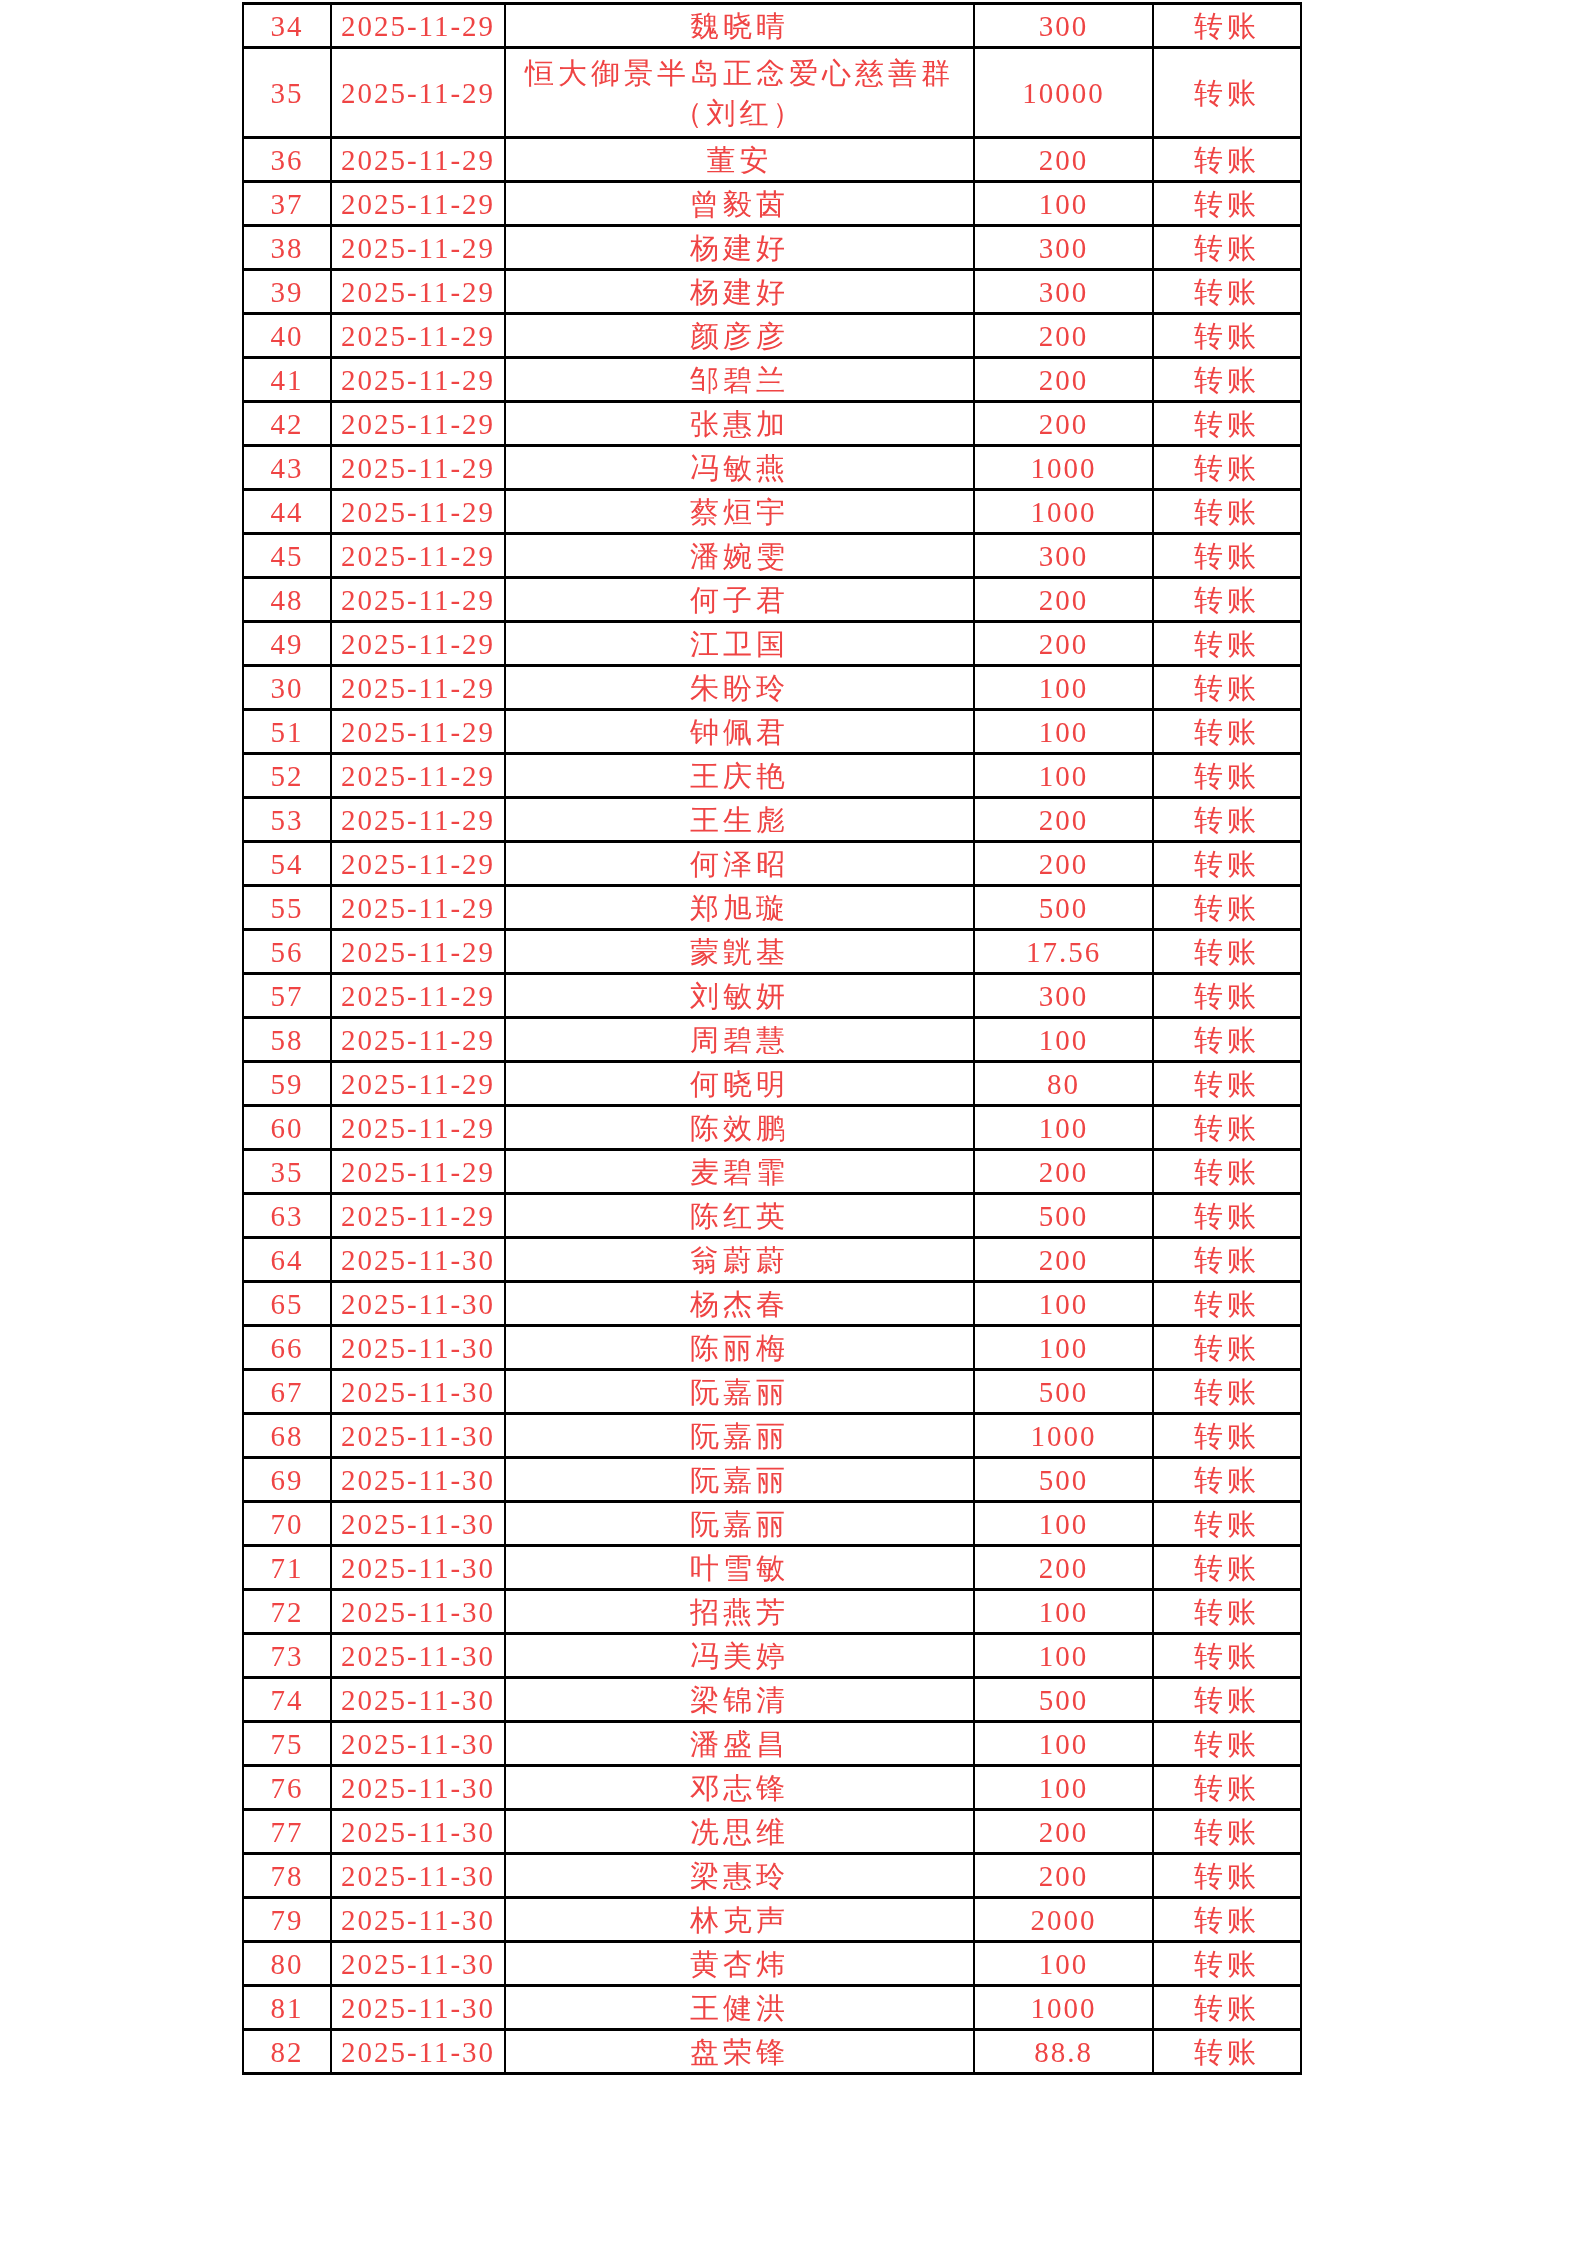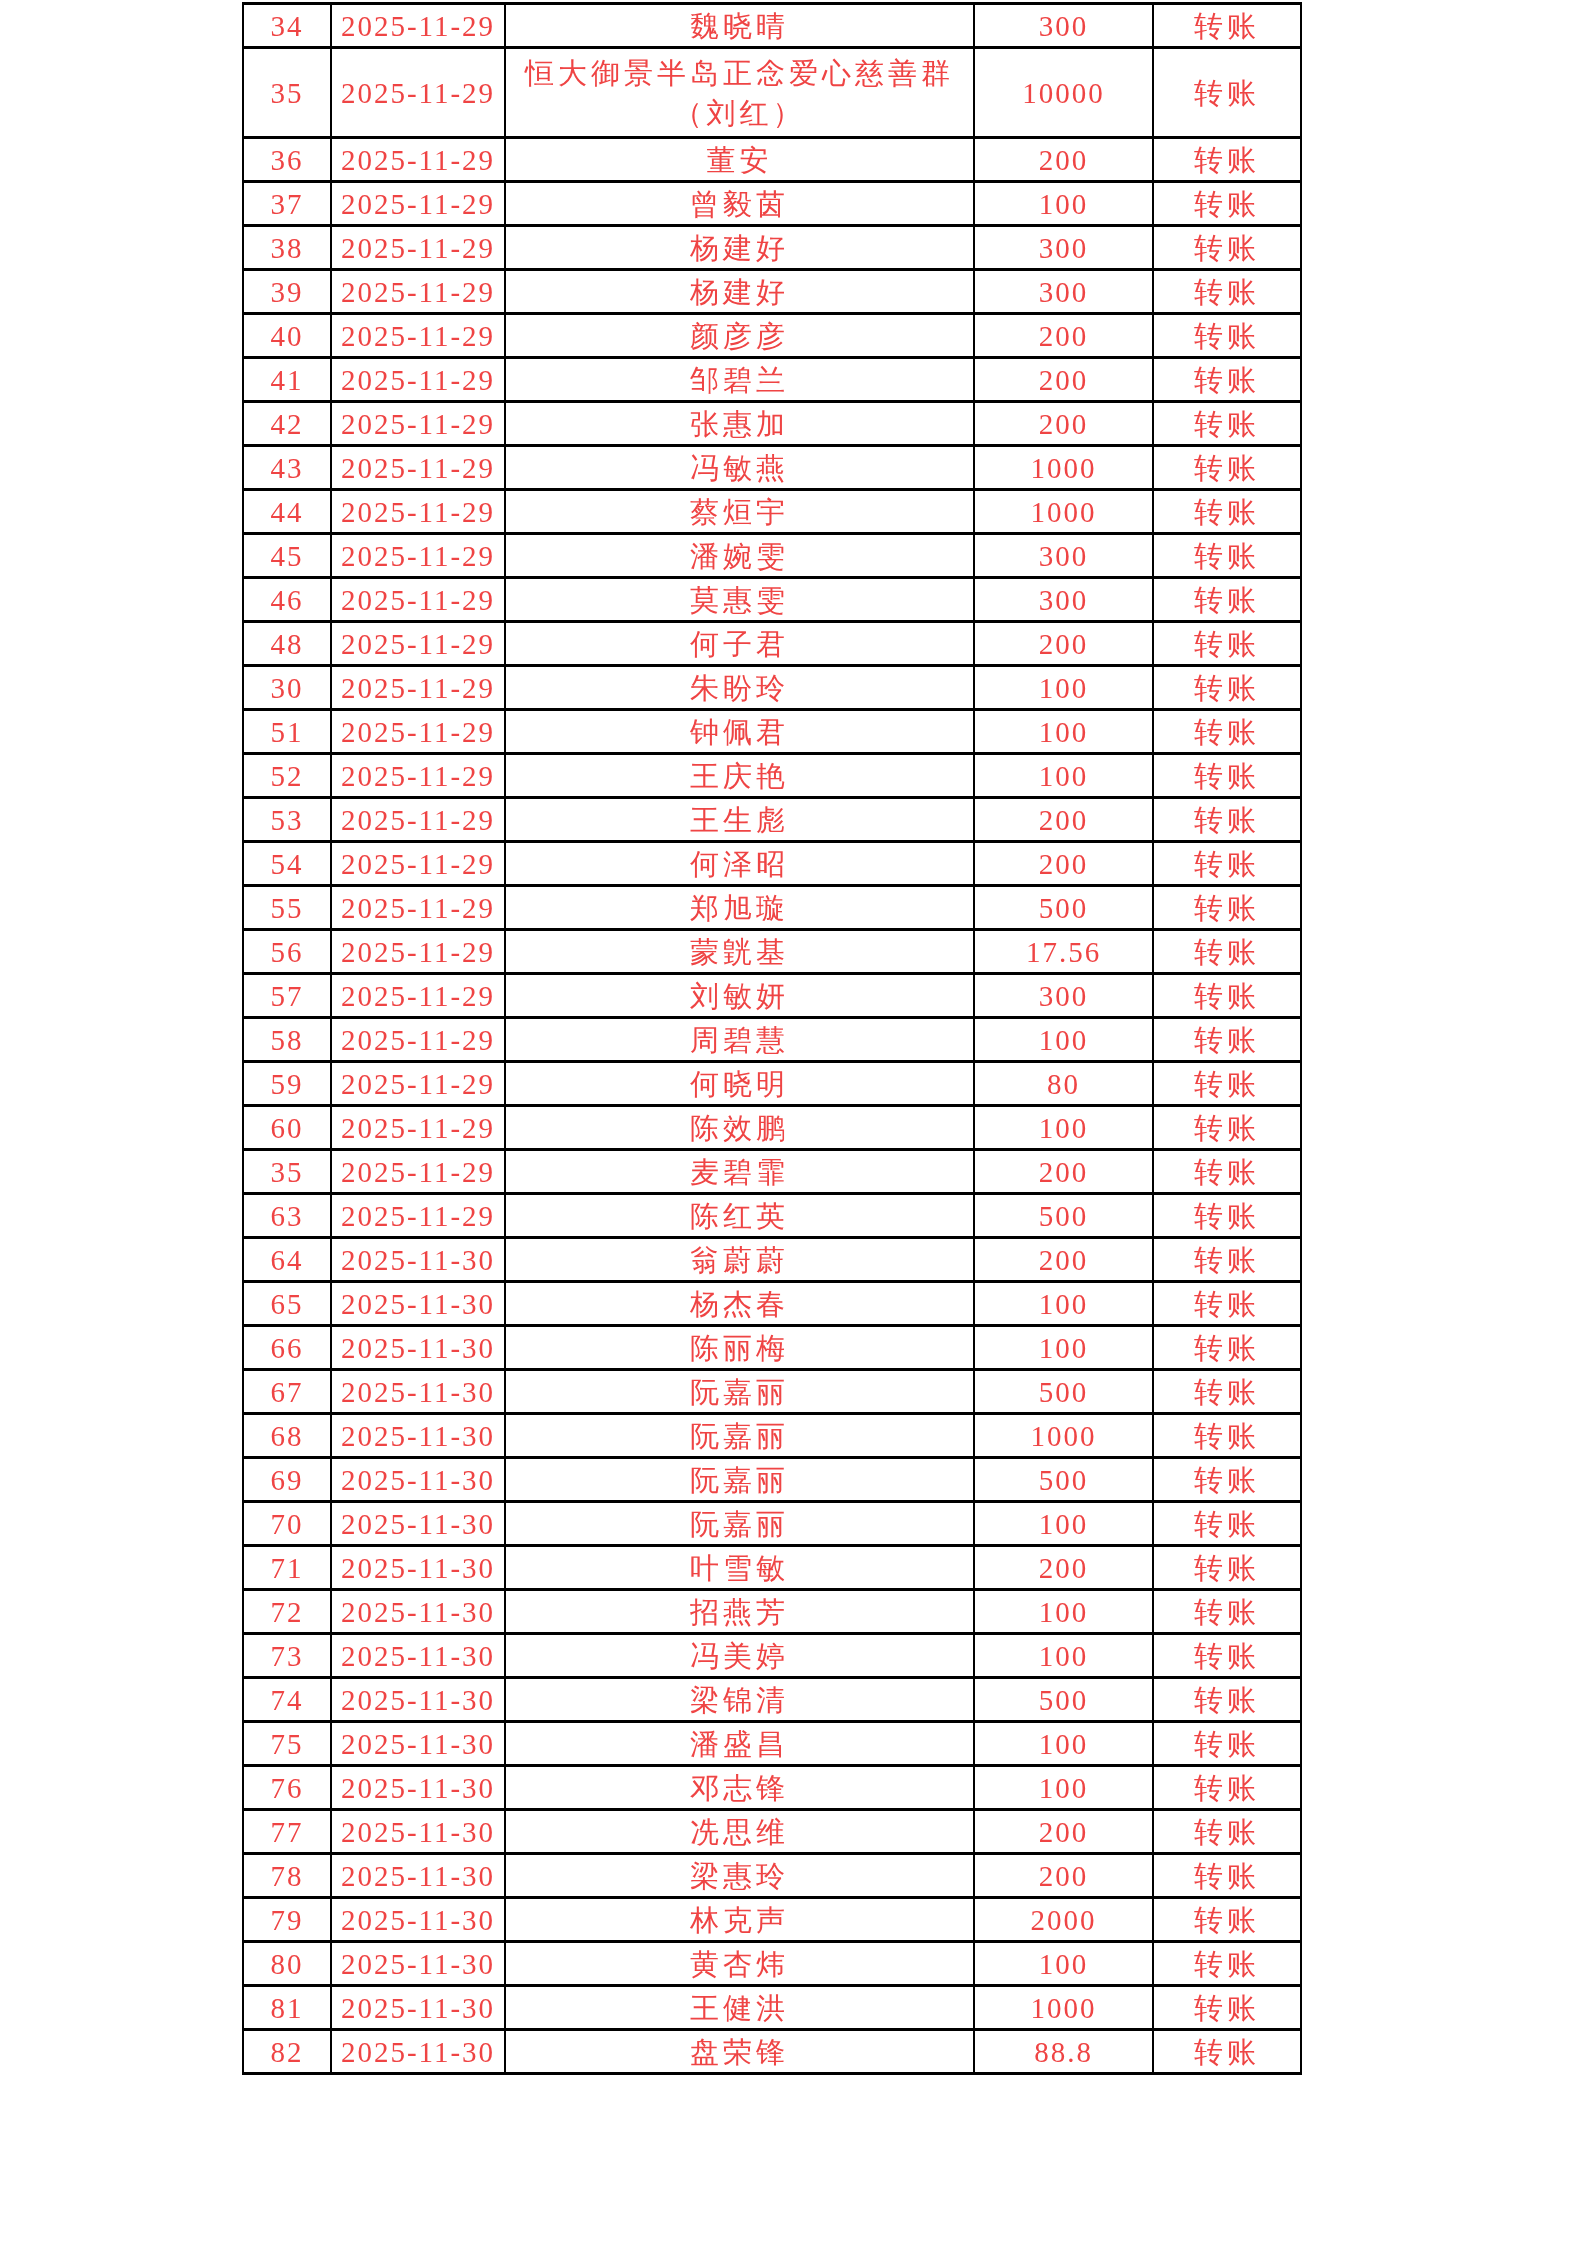--- a/index.html
+++ b/index.html
@@ -152,30 +152,30 @@
     <td class="cjk">转账</td>
   </tr>
           <tr>
     <td class="num">45</td>
     <td class="num">2025-11-29</td>
     <td class="cjk">潘婉雯</td>
     <td class="num">300</td>
     <td class="cjk">转账</td>
   </tr>
           <tr>
-    <td class="num">46</td>
-    <td class="num">2025-11-29</td>
-    <td class="cjk">莫惠雯</td>
-    <td class="num">300</td>
-    <td class="cjk">转账</td>
-  </tr>
-          <tr>
     <td class="num">48</td>
     <td class="num">2025-11-29</td>
     <td class="cjk">何子君</td>
+    <td class="num">200</td>
+    <td class="cjk">转账</td>
+  </tr>
+          <tr>
+    <td class="num">49</td>
+    <td class="num">2025-11-29</td>
+    <td class="cjk">江卫国</td>
     <td class="num">200</td>
     <td class="cjk">转账</td>
   </tr>
           <tr>
     <td class="num">30</td>
     <td class="num">2025-11-29</td>
     <td class="cjk">朱盼玲</td>
     <td class="num">100</td>
     <td class="cjk">转账</td>
   </tr>

